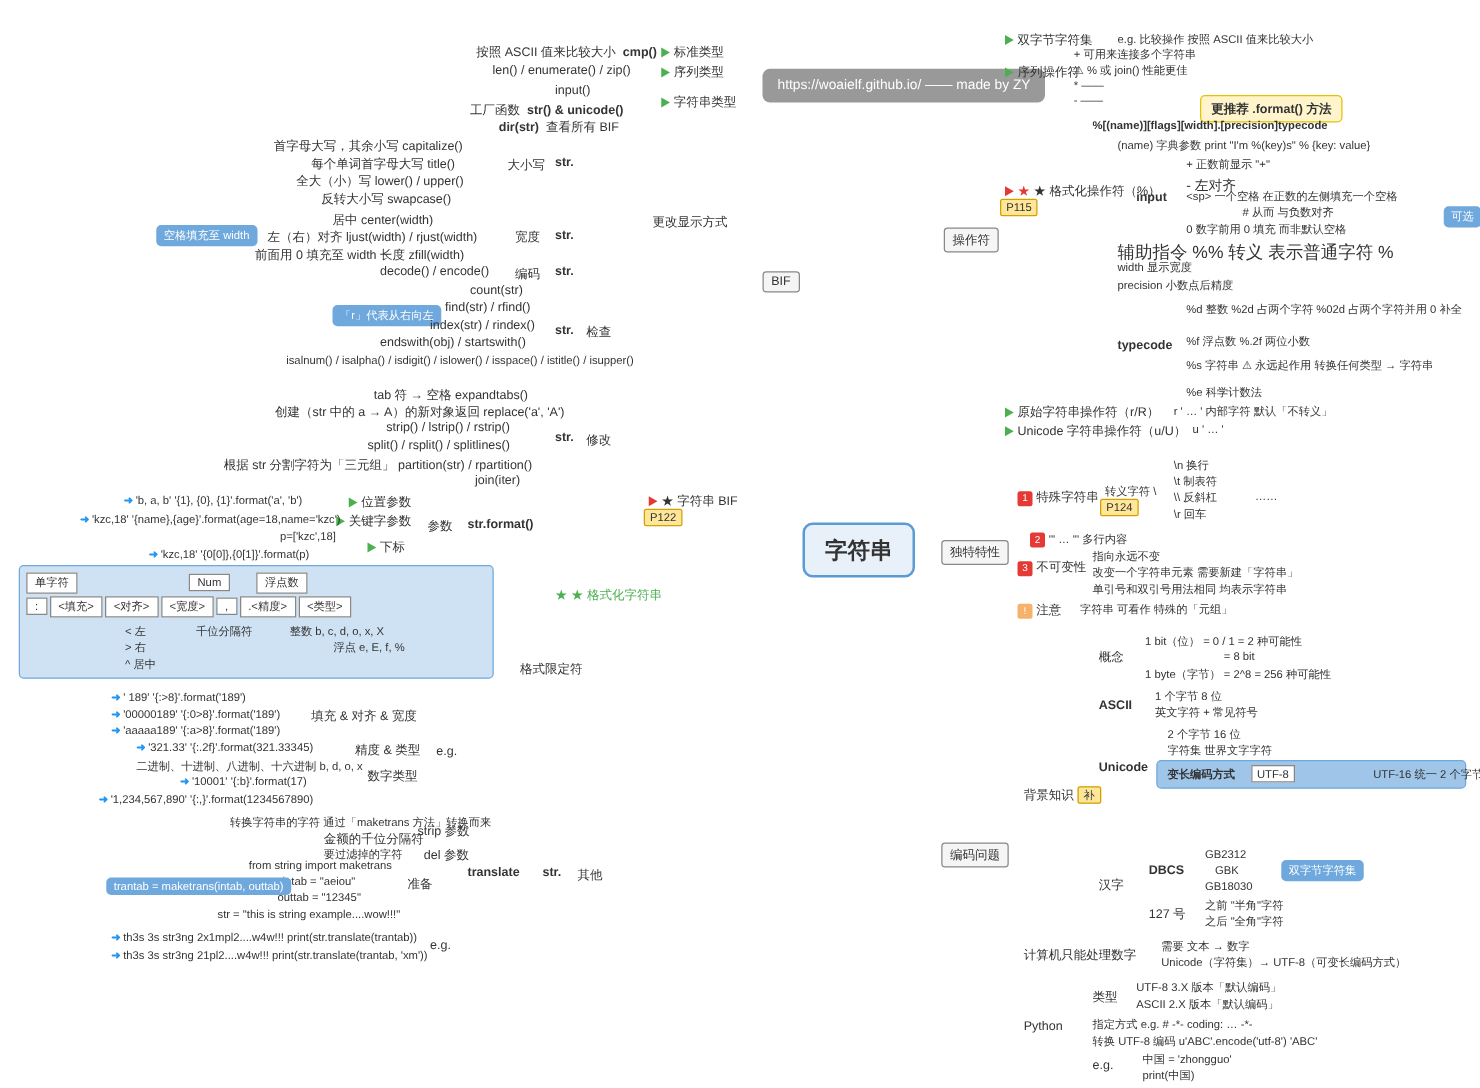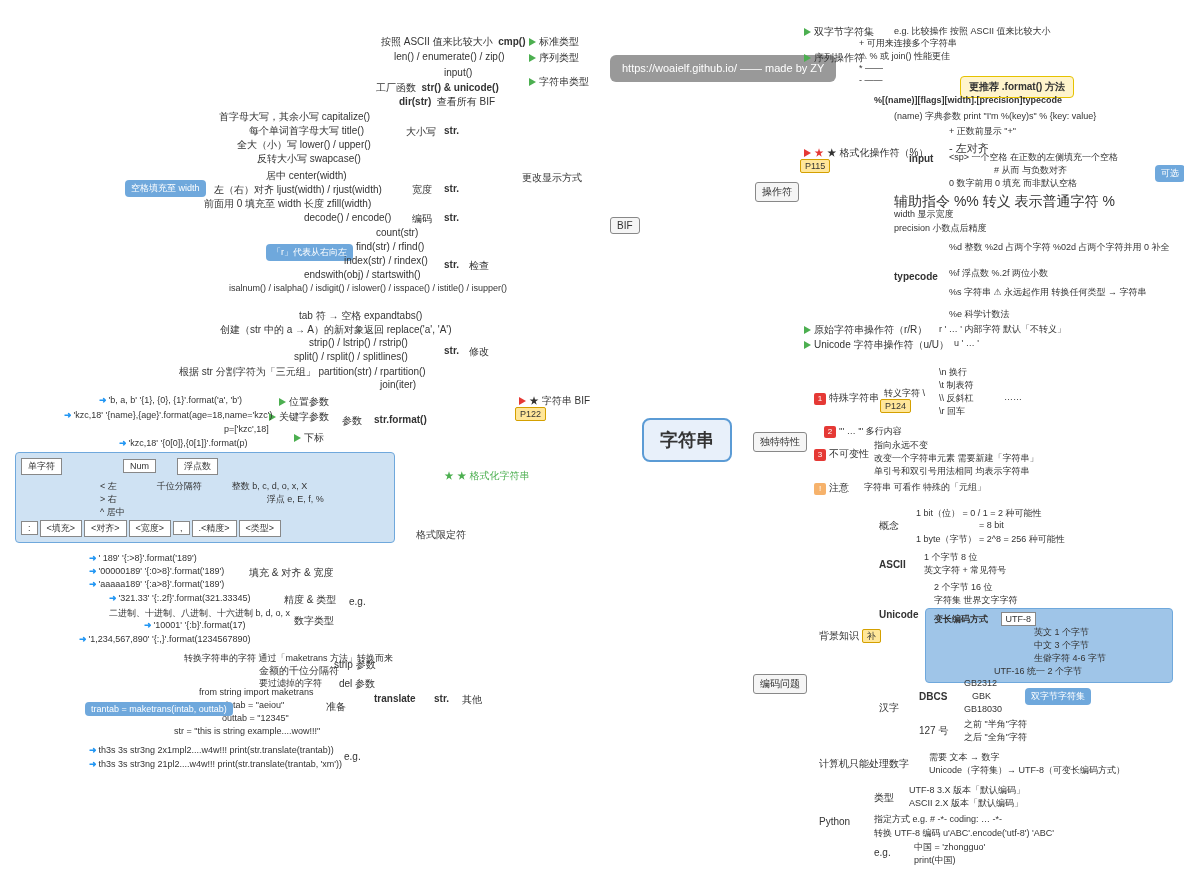--- a/index.html
+++ b/index.html
@@ -83,27 +83,27 @@
 <div class="node" style="left:275px;top:394px"><span class="flag flag-green"></span><span>位置参数</span></div>
 <div class="node" style="left:95px;top:394px;font-size:9px"><span class="arrow">➜</span><span>'b, a, b'    '{1}, {0}, {1}'.format('a', 'b')</span></div>
 <div class="node" style="left:265px;top:409px"><span class="flag flag-green"></span><span>关键字参数</span></div>
 <div class="node" style="left:60px;top:409px;font-size:9px"><span class="arrow">➜</span><span>'kzc,18'    '{name},{age}'.format(age=18,name='kzc')</span></div>
 <div class="node" style="left:290px;top:430px"><span class="flag flag-green"></span><span>下标</span></div>
 <div class="node" style="left:220px;top:423px;font-size:9px">p=['kzc',18]</div>
 <div class="node" style="left:115px;top:437px;font-size:9px"><span class="arrow">➜</span><span>'kzc,18'    '{0[0]},{0[1]}'.format(p)</span></div>
 
 <div class="node" style="left:412px;top:527px">格式限定符</div>
 <div class="node table-box" style="left:15px;top:452px;width:370px">
-<div><span class="cell">单字符</span><span style="margin-left:60px" class="cell">Num</span><span style="margin-left:20px" class="cell">浮点数</span></div>
+<div><span class="cell">单字符</span><span style="margin-left:88px" class="cell">Num</span><span style="margin-left:20px" class="cell">浮点数</span></div>
+<div><span class="cell">:</span><span class="cell">&lt;填充&gt;</span><span class="cell">&lt;对齐&gt;</span><span class="cell">&lt;宽度&gt;</span><span class="cell">,</span><span class="cell">.&lt;精度&gt;</span><span class="cell">&lt;类型&gt;</span></div>
 <div style="margin-top:4px;font-size:9px">
 <span style="margin-left:80px">&lt;  左</span><span style="margin-left:40px">千位分隔符</span><span style="margin-left:30px">整数  b, c, d, o, x, X</span><br>
 <span style="margin-left:80px">&gt; 右</span><span style="margin-left:150px">浮点  e, E, f, %</span><br>
 <span style="margin-left:80px">^ 居中</span>
 </div>
-<div><span class="cell">:</span><span class="cell">&lt;填充&gt;</span><span class="cell">&lt;对齐&gt;</span><span class="cell">&lt;宽度&gt;</span><span class="cell">,</span><span class="cell">.&lt;精度&gt;</span><span class="cell">&lt;类型&gt;</span></div>
 </div>
 
 <div class="node" style="left:345px;top:595px">e.g.</div>
 <div class="node" style="left:245px;top:565px">填充 &amp; 对齐 &amp; 宽度</div>
 <div class="node" style="left:85px;top:552px;font-size:9px"><span class="arrow">➜</span><span>'   189'    '{:&gt;8}'.format('189')</span></div>
 <div class="node" style="left:85px;top:565px;font-size:9px"><span class="arrow">➜</span><span>'00000189'    '{:0&gt;8}'.format('189')</span></div>
 <div class="node" style="left:85px;top:578px;font-size:9px"><span class="arrow">➜</span><span>'aaaaa189'    '{:a&gt;8}'.format('189')</span></div>
 <div class="node" style="left:280px;top:592px">精度 &amp; 类型</div>
 <div class="node" style="left:105px;top:592px;font-size:9px"><span class="arrow">➜</span><span>'321.33'    '{:.2f}'.format(321.33345)</span></div>
 <div class="node" style="left:290px;top:613px">数字类型</div>
@@ -191,25 +191,20 @@
 <div class="node" style="left:875px;top:558px"><b>ASCII</b></div>
 <div class="node" style="left:920px;top:550px;font-size:9px">1 个字节   8 位</div>
 <div class="node" style="left:920px;top:563px;font-size:9px">英文字符 + 常见符号</div>
 
 <div class="node" style="left:875px;top:608px"><b>Unicode</b></div>
 <div class="node" style="left:930px;top:580px;font-size:9px">2 个字节   16 位</div>
 <div class="node" style="left:930px;top:593px;font-size:9px">字符集   世界文字字符</div>
 <div class="node callout2" style="left:925px;top:608px;width:230px">
 <b>变长编码方式</b>
 <span style="margin-left:10px;border:1px solid #888;padding:1px 4px;background:#fff">UTF-8</span>
-<div style="font-size:9px;margin-left:100px">
-<span>英文  1 个字节</span><br>
-<span>中文  3 个字节</span><br>
-<span>生僻字符  4-6 字节</span>
-</div>
 <span style="margin-left:60px;font-size:9px">UTF-16   统一   2 个字节</span>
 </div>
 
 <div class="node" style="left:875px;top:700px">汉字</div>
 <div class="node" style="left:915px;top:690px"><b>DBCS</b></div>
 <div class="node" style="left:960px;top:677px;font-size:9px">GB2312</div>
 <div class="node" style="left:968px;top:690px;font-size:9px">GBK</div>
 <div class="node" style="left:960px;top:703px;font-size:9px">GB18030</div>
 <div class="node callout" style="left:1025px;top:688px">双字节字符集</div>
 <div class="node" style="left:915px;top:723px">127 号</div>

